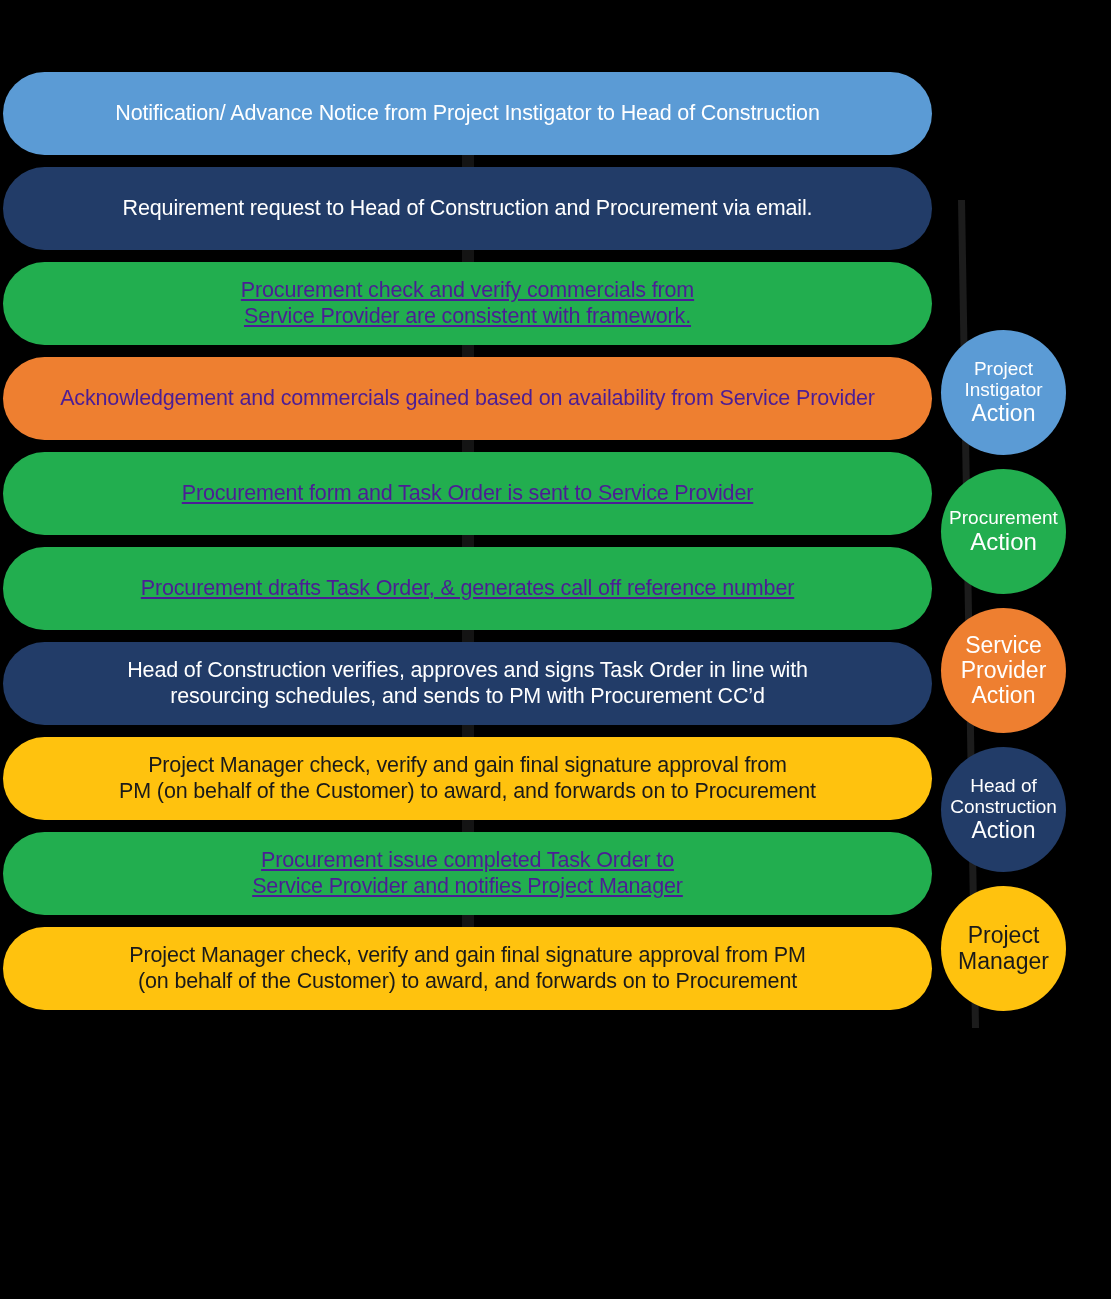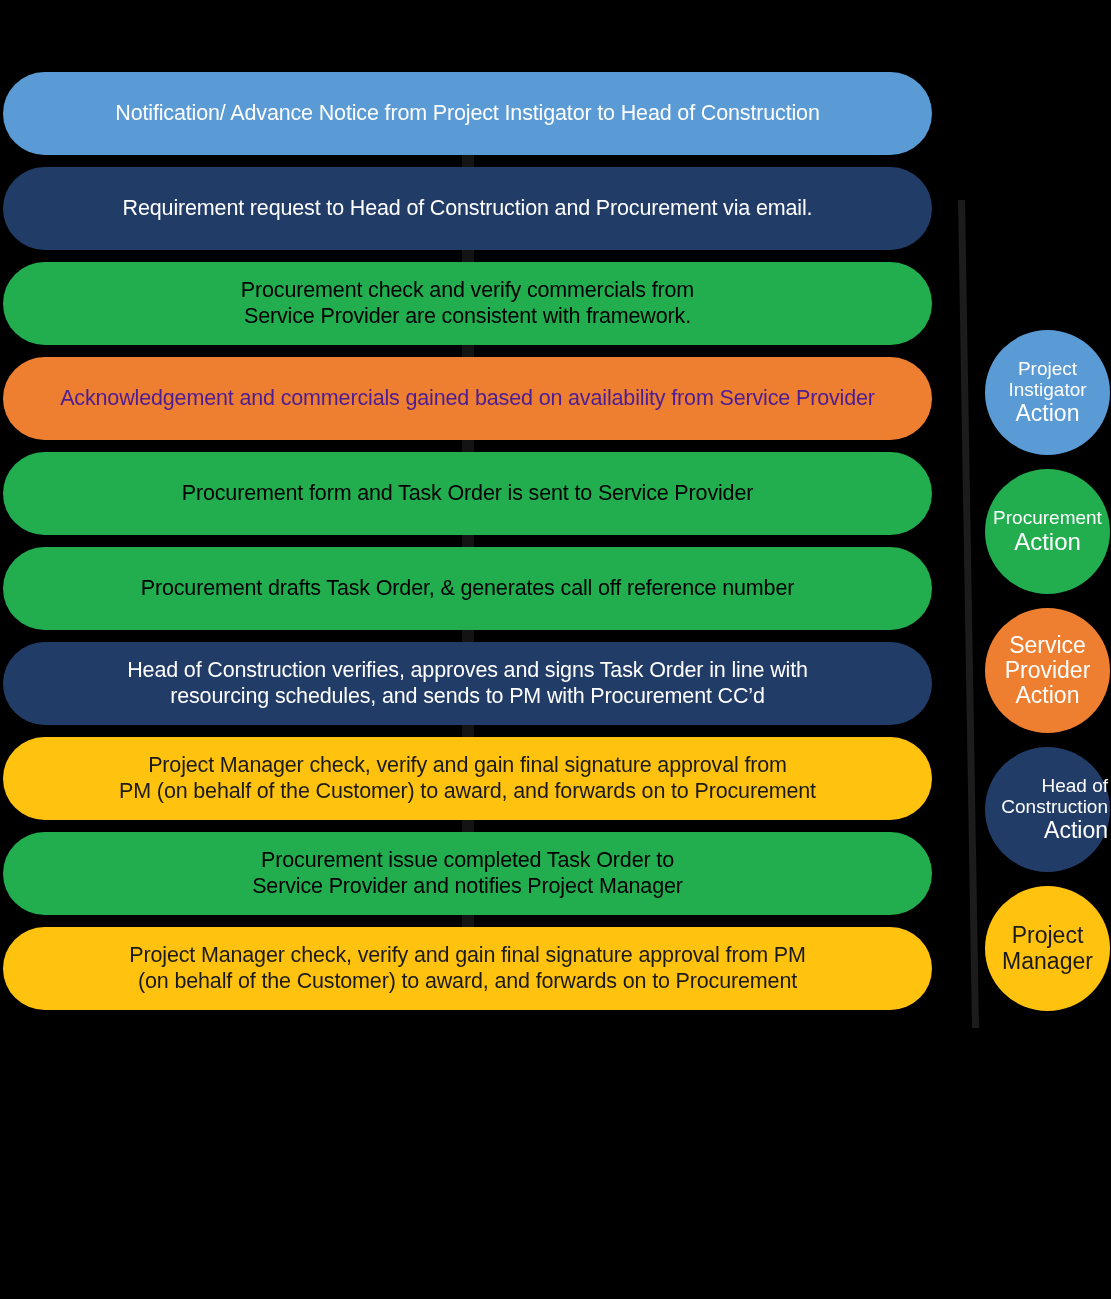--- a/index.html
+++ b/index.html
@@ -54,21 +54,21 @@
   .step .txt {
     display: block;
     width: 100%;
   }
   .step .txt span { display: block; }
 
   
   .c-lightblue { background: #5B9BD5; color: #FFFFFF; }
   .c-navy      { background: #223C68; color: #FFFFFF; }
   .c-amber     { background: #FFC20E; color: #1A1A1A; }
-  .c-green     { background: #22AE4F; color: #000000; }
+  .c-green     { background: #22AE4F; color: #4c1d95; text-decoration: underline; }
   .c-orange    { background: #EE7F30; color: #4c1d95; }
 
   
   .connector {
     position: absolute;
     left: 50%;
     transform: translateX(-50%);
     width: 12px;
     height: 12px;
     background: #141414;
@@ -81,21 +81,21 @@
     position: absolute;
     left: 948px;
     top: 200px;
     width: 34px;
     height: 828px;
   }
 
   
   #legend {
     position: absolute;
-    left: 985px;
+    left: 941px;
     top: 330px;
     width: 126px;
   }
 
   .legend-circle {
     width: 125px;
     height: 125px;
     border-radius: 50%;
     display: flex;
     align-items: center;
@@ -203,21 +203,21 @@
           <span style="font-size: 24px;">Action</span>
         </div>
       </div>
       <div class="legend-circle lg-sm" style="background: rgb(238, 127, 48); color: rgb(255, 255, 255); align-items: center;">
         <div class="ltxt">
           <span style="font-size: 23px;">Service</span>
           <span style="font-size: 23px;">Provider</span>
           <span style="font-size: 23px;">Action</span>
         </div>
       </div>
-      <div class="legend-circle lg-sm" style="background: rgb(34, 60, 104); color: rgb(255, 255, 255); text-align: right;">
+      <div class="legend-circle lg-sm" style="background: rgb(34, 60, 104); color: rgb(255, 255, 255);">
         <div class="ltxt">
           <span>Head of</span>
           <span>Construction</span>
           <span style="font-size: 23px;">Action</span>
         </div>
       </div>
       <div class="legend-circle lg-md" style="background: rgb(255, 194, 14); color: rgb(26, 26, 26);">
         <div class="ltxt">
           <span style="font-size: 23px;">Project</span>
           <span style="font-size: 23px;">Manager</span>

